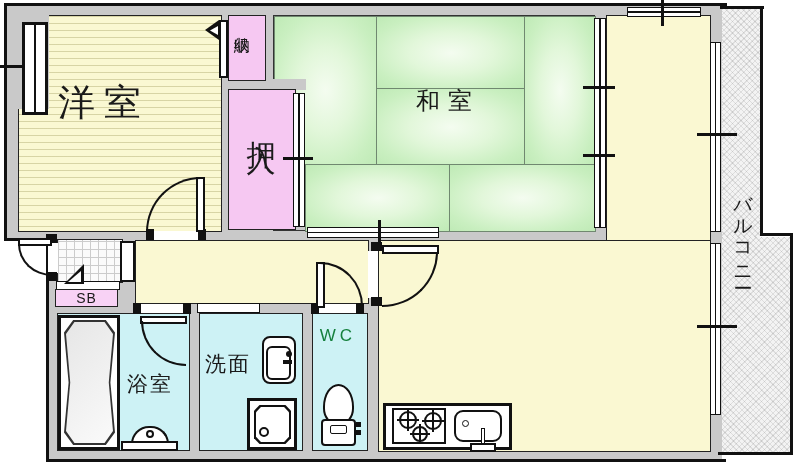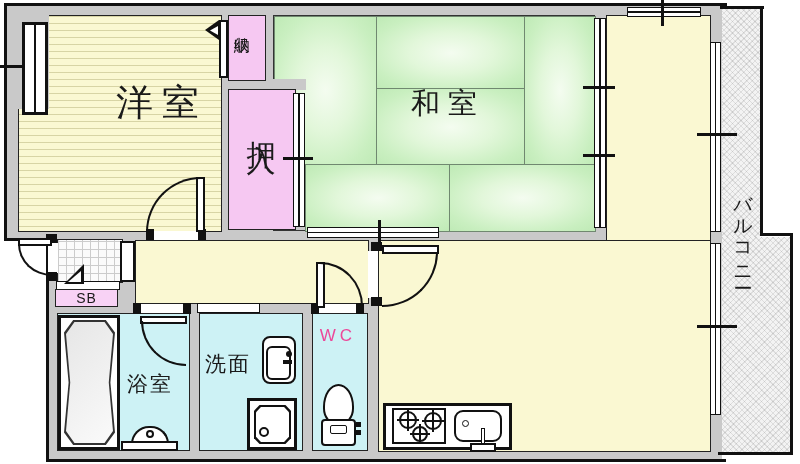--- a/index.html
+++ b/index.html
@@ -181,23 +181,23 @@
   <div class="abs blk" style="left:422px;top:420px;width:22px;height:2px;"></div>
   <div class="abs blk" style="left:432px;top:410px;width:2px;height:22px;"></div>
   <div class="abs" style="left:412px;top:426px;width:16px;height:16px;background:#fff;border:2.5px solid #111;border-radius:50%;"></div>
   <div class="abs blk" style="left:410px;top:433px;width:20px;height:2px;"></div>
   <div class="abs blk" style="left:419px;top:424px;width:2px;height:20px;"></div>
   <div class="abs" style="left:454px;top:410px;width:48px;height:32px;background:#fff;border:2.5px solid #111;border-radius:9px;"></div>
   <div class="abs" style="left:462px;top:420px;width:7px;height:7px;background:#fff;border:1.5px solid #111;border-radius:50%;"></div>
   <div class="abs" style="left:481px;top:428px;width:4px;height:16px;background:#fff;border:1.5px solid #111;"></div>
   <div class="abs" style="left:470px;top:443px;width:26px;height:9px;background:#fff;border:2px solid #111;"></div>
 
-  <div class="abs lbl" style="left:58px;top:84px;width:150px;text-align:right;font-size:37px;letter-spacing:9px;">洋室</div>
-  <div class="abs lbl" style="left:388px;top:88px;width:120px;text-align:center;font-size:29px;letter-spacing:8px;">和室</div>
+  <div class="abs lbl" style="left:58px;top:84px;width:150px;text-align:left;font-size:37px;letter-spacing:9px;">洋室</div>
+  <div class="abs lbl" style="left:388px;top:88px;width:120px;text-align:center;font-size:24px;letter-spacing:8px;">和室</div>
   <div class="abs lbl vtext" style="left:233px;top:24px;font-size:16px;letter-spacing:1px;">収納</div>
   <div class="abs lbl vtext" style="left:246px;top:118px;font-size:29px;letter-spacing:4px;">押入</div>
   <div class="abs lbl" style="left:55px;top:291px;width:63px;text-align:center;font-size:14px;letter-spacing:1px;">SB</div>
   <div class="abs lbl" style="left:122px;top:373px;width:56px;text-align:center;font-size:21px;letter-spacing:2px;">浴室</div>
   <div class="abs lbl" style="left:200px;top:353px;width:56px;text-align:center;font-size:21px;letter-spacing:2px;">洗面</div>
-  <div class="abs lbl" style="left:313px;top:327px;width:50px;text-align:center;font-size:17px;letter-spacing:4px;color:#ec4899;">WC</div>
+  <div class="abs lbl" style="left:313px;top:327px;width:50px;text-align:center;font-size:17px;letter-spacing:4px;color:#15803d;">WC</div>
   <div class="abs lbl vtext" style="left:733px;top:183px;font-size:19px;letter-spacing:2px;">バルコニー</div>
 
 </div>
 
 </body></html>

